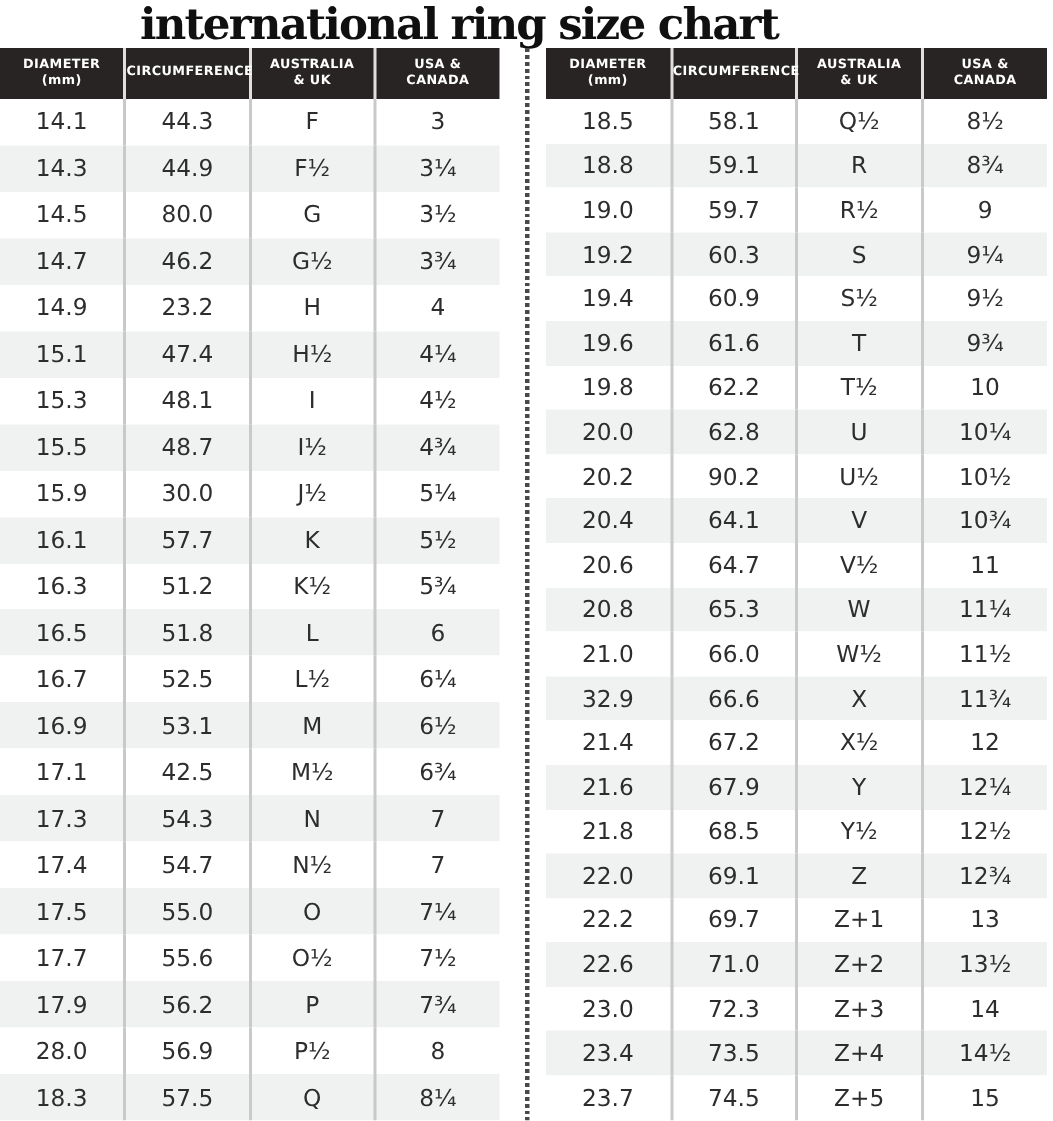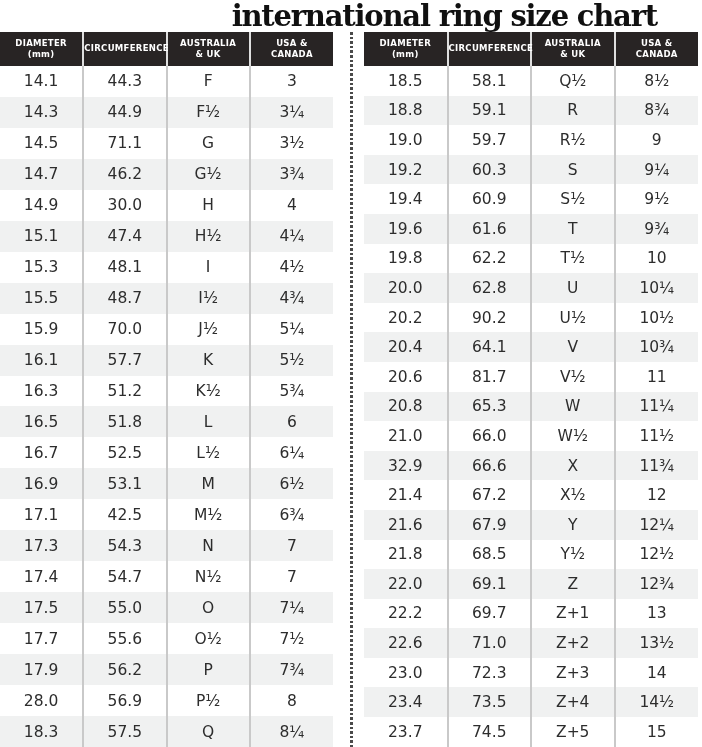--- a/index.html
+++ b/index.html
@@ -5,21 +5,21 @@
   * { box-sizing: border-box; }
   html, body {
     margin: 0; padding: 0;
     width: 702px; height: 747px;
     background: #ffffff;
     overflow: hidden;
     font-family: "DejaVu Sans", sans-serif;
   }
   .title-bar {
     width: 702px; height: 32px;
-    text-align: right;
+    text-align: center;
     overflow: visible;
   }
   .title-bar h1 {
     margin: 0;
     position: relative;
     left: -45px;
     font-family: "DejaVu Serif", serif;
     font-weight: 700;
     font-size: 29px;
     line-height: 32px;
@@ -107,33 +107,33 @@
           <td>3</td>
         </tr>
         <tr>
           <td>14.3</td>
           <td>44.9</td>
           <td>F½</td>
           <td>3¼</td>
         </tr>
         <tr>
           <td>14.5</td>
-          <td>71.1</td>
+          <td>80.0</td>
           <td>G</td>
           <td>3½</td>
         </tr>
         <tr>
           <td>14.7</td>
           <td>46.2</td>
           <td>G½</td>
           <td>3¾</td>
         </tr>
         <tr>
           <td>14.9</td>
-          <td>30.0</td>
+          <td>23.2</td>
           <td>H</td>
           <td>4</td>
         </tr>
         <tr>
           <td>15.1</td>
           <td>47.4</td>
           <td>H½</td>
           <td>4¼</td>
         </tr>
         <tr>
@@ -143,21 +143,21 @@
           <td>4½</td>
         </tr>
         <tr>
           <td>15.5</td>
           <td>48.7</td>
           <td>I½</td>
           <td>4¾</td>
         </tr>
         <tr>
           <td>15.9</td>
-          <td>70.0</td>
+          <td>30.0</td>
           <td>J½</td>
           <td>5¼</td>
         </tr>
         <tr>
           <td>16.1</td>
           <td>57.7</td>
           <td>K</td>
           <td>5½</td>
         </tr>
         <tr>
@@ -303,21 +303,21 @@
           <td>10½</td>
         </tr>
         <tr>
           <td>20.4</td>
           <td>64.1</td>
           <td>V</td>
           <td>10¾</td>
         </tr>
         <tr>
           <td>20.6</td>
-          <td>81.7</td>
+          <td>64.7</td>
           <td>V½</td>
           <td>11</td>
         </tr>
         <tr>
           <td>20.8</td>
           <td>65.3</td>
           <td>W</td>
           <td>11¼</td>
         </tr>
         <tr>

